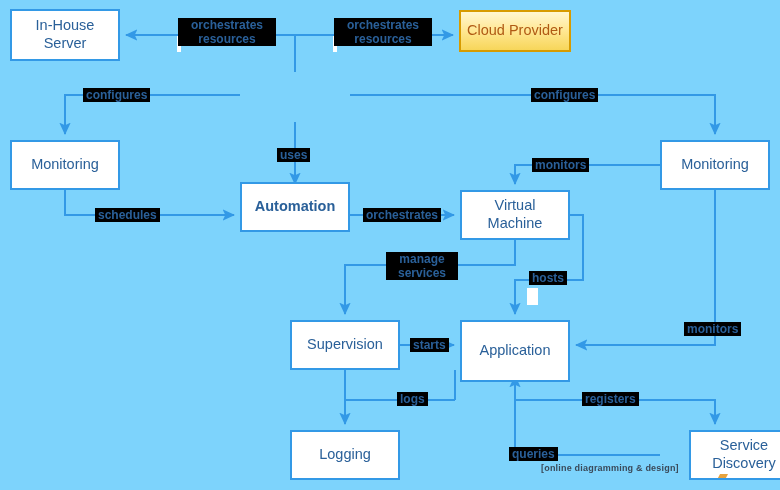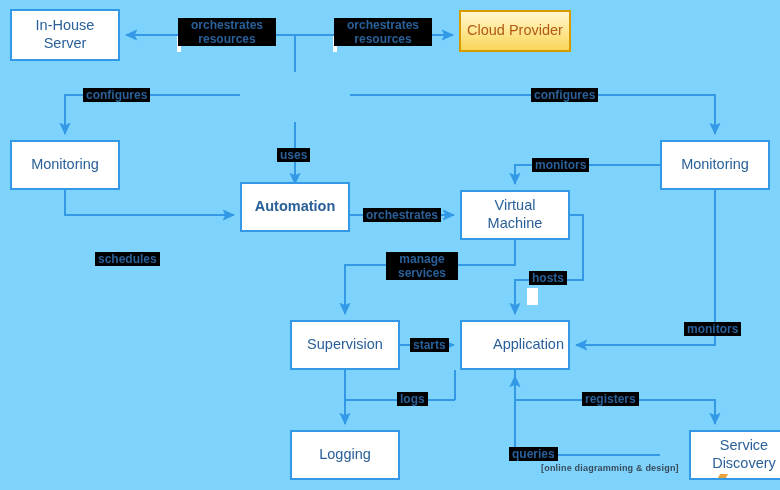--- a/index.html
+++ b/index.html
@@ -146,21 +146,21 @@
       <span>Machine</span>
     </div>
   </div>
 
   <div class="node blue" style="left:290px;top:320px;width:110px;height:50px;">
     <div>
         <span>Supervision</span>
       </div>
   </div>
 
-  <div class="node blue" style="left:460px;top:320px;width:110px;height:50px;justify-content:flex-end;">
+  <div class="node blue" style="left:460px;top:320px;width:110px;height:62px;">
     <div>
         <span>Application</span>
       </div>
   </div>
 
   <div class="node blue" style="left:290px;top:430px;width:110px;height:50px;">
     <div>
         <span>Logging</span>
       </div>
   </div>
@@ -181,21 +181,21 @@
     <span>orchestrates</span><br>
     <span>resources</span>
   </div>
 
   <div class="elabel" style="left:83px;top:88px;">configures</div>
 
   <div class="elabel" style="left:531px;top:88px;">configures</div>
 
   <div class="elabel" style="left:277px;top:148px;">uses</div>
 
-  <div class="elabel" style="left:95px;top:208px;margin-top:44px;">schedules</div>
+  <div class="elabel" style="left:95px;top:208px;">schedules</div>
 
   <div class="elabel" style="left:363px;top:208px;">orchestrates</div>
 
   <div class="elabel" style="left:532px;top:158px;">monitors</div>
 
   <div class="elabel two" style="left:386px;top:252px;width:66px;text-align:center;">
     <span>manage</span><br>
     <span>services</span>
   </div>
 

